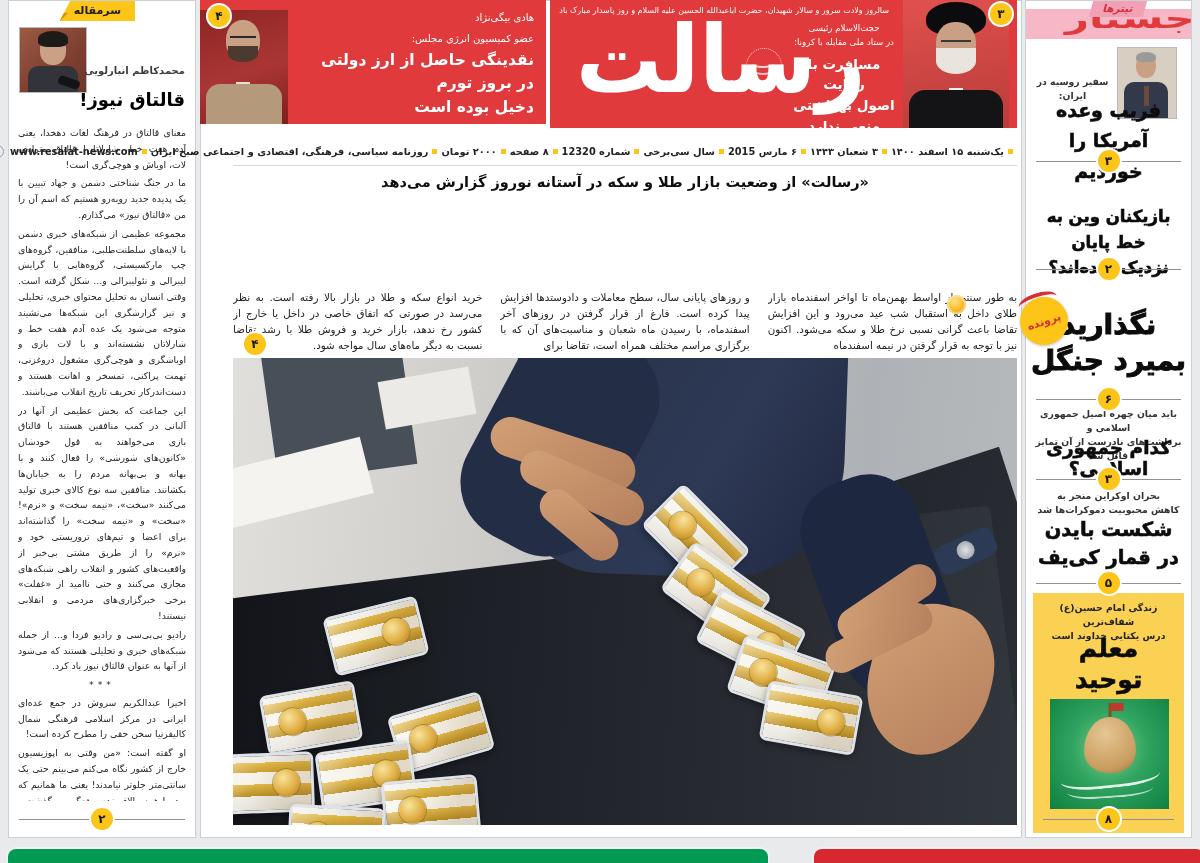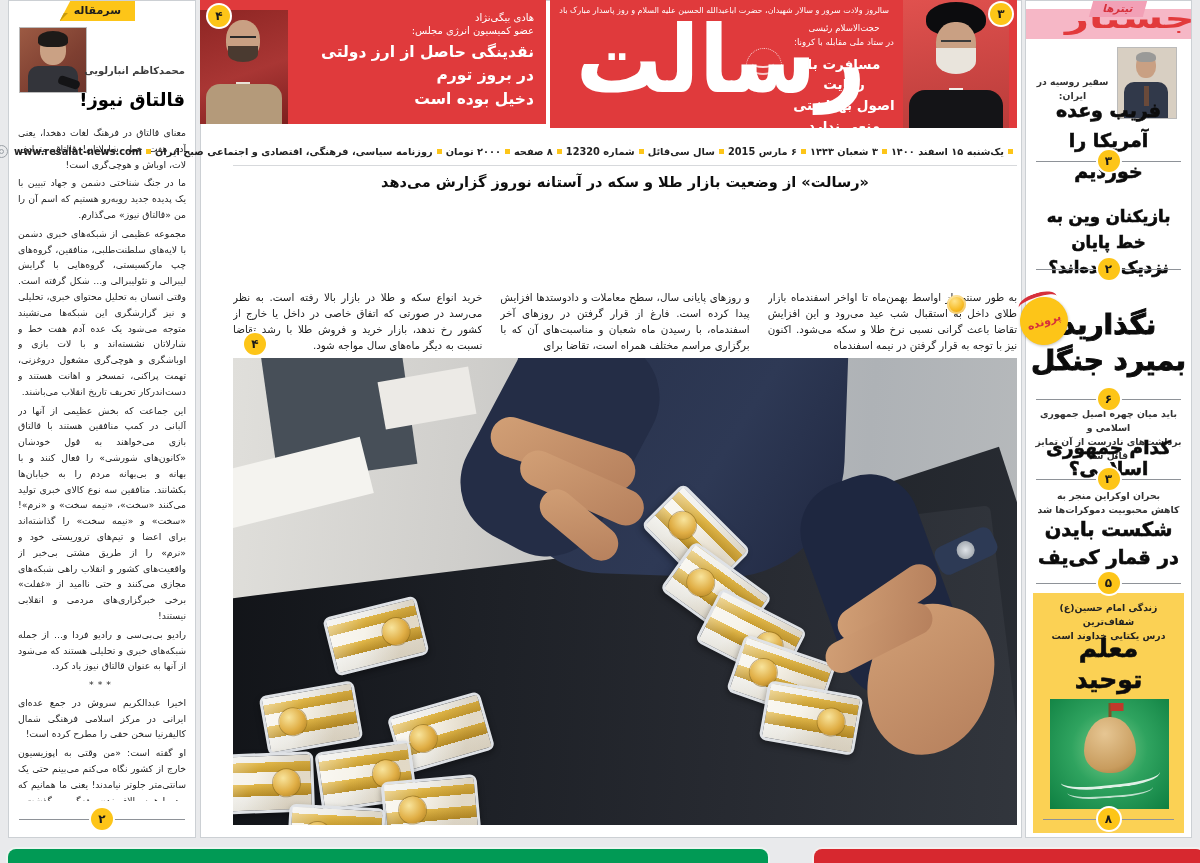--- a/index.html
+++ b/index.html
@@ -34,21 +34,21 @@
   .redbox{position:absolute;background:#e03a3c;overflow:hidden;}
   #econ-banner{left:200px;top:0;width:346px;height:124px;}
   #econ-banner .badge{position:absolute;left:8px;top:5px;}
   .mpp{position:absolute;left:0;bottom:0;width:88px;height:114px;background:linear-gradient(160deg,#8d2523,#a93634 55%,#7d1f1e);overflow:hidden;}
   .mpp .hd{position:absolute;left:26px;top:10px;width:34px;height:40px;background:#c9a083;border-radius:48% 48% 44% 44%;}
   .mpp .gl{position:absolute;left:30px;top:26px;width:26px;height:7px;border-top:2px solid #2a2a2a;}
   .mpp .br{position:absolute;left:28px;top:36px;width:30px;height:16px;background:#4a3a30;border-radius:0 0 50% 50%;}
   .mpp .jk{position:absolute;left:6px;bottom:0;width:76px;height:40px;background:#b49a7a;border-radius:14px 14px 0 0;}
   .mpp .sh{position:absolute;left:36px;bottom:26px;width:14px;height:16px;background:#e8e2d6;}
   .econ-text{position:absolute;right:12px;top:12px;width:240px;color:#fff;text-align:right;}
-  .econ-name{font-size:10px;margin-bottom:2px;}
+  .econ-name{font-size:10px;margin-bottom:10px;}
   .econ-role{font-size:10px;margin-bottom:5px;}
   .econ-title{font-size:15.5px;font-weight:bold;line-height:1.5;}
   #masthead{left:550px;top:0;width:467px;height:128px;}
   .mh-top{position:absolute;left:14px;right:128px;top:6px;font-size:8px;color:#fff;text-align:center;white-space:nowrap;}
   .mh-logo{position:absolute;left:26px;top:2px;font-size:86px;line-height:1.25;font-weight:bold;color:#fff;
            transform:scaleY(1.08);transform-origin:top;}
   .mh-seal{position:absolute;left:196px;top:48px;width:34px;height:34px;border:1px dotted rgba(255,255,255,.75);border-radius:50%;}
   .mh-seal::before{content:'';position:absolute;left:5px;top:10px;width:22px;height:7px;border-bottom:2px solid rgba(255,255,255,.8);border-radius:50%;}
   .mh-seal::after{content:'';position:absolute;left:7px;top:17px;width:18px;height:7px;border-bottom:2px solid rgba(255,255,255,.7);border-radius:50%;}
   .raisi-text{position:absolute;right:122px;top:22px;width:102px;color:#fff;text-align:center;}
@@ -221,21 +221,21 @@
   </section>
 
   <div id="infoline">
     <i class="sq"></i>
       <span class="it">یک‌شنبه ۱۵ اسفند ۱۴۰۰</span>
     <i class="sq"></i>
       <span class="it">۳ شعبان ۱۴۴۳</span>
     <i class="sq"></i>
       <span class="it">۶ مارس 2015</span>
     <i class="sq"></i>
-      <span class="it">سال سی‌قائل</span>
+      <span class="it">سال سی‌برخی</span>
     <i class="sq"></i>
       <span class="it">شماره 12320</span>
     <i class="sq"></i>
       <span class="it">۸ صفحه</span>
     <i class="sq"></i>
       <span class="it">۲۰۰۰ تومان</span>
     <i class="sq"></i>
       <span class="it">روزنامه سیاسی، فرهنگی، اقتصادی و اجتماعی صبح ایران</span>
     <i class="sq"></i>
       <span class="it site">www.resalat-news.com</span>

